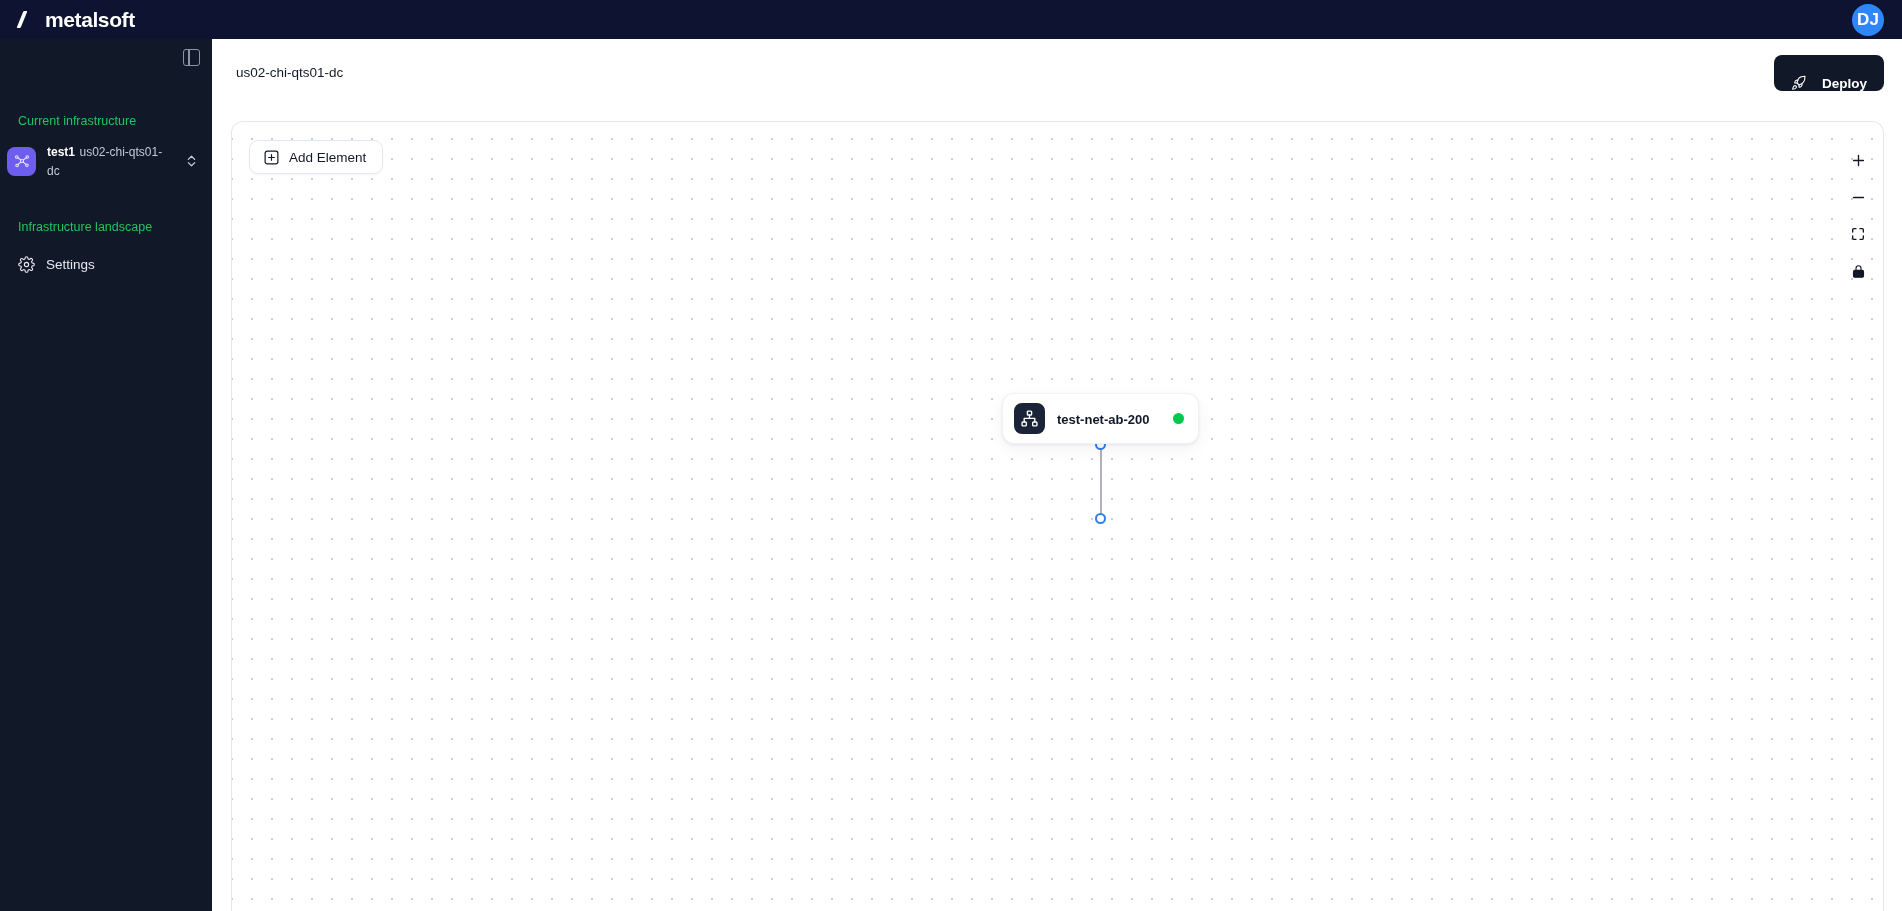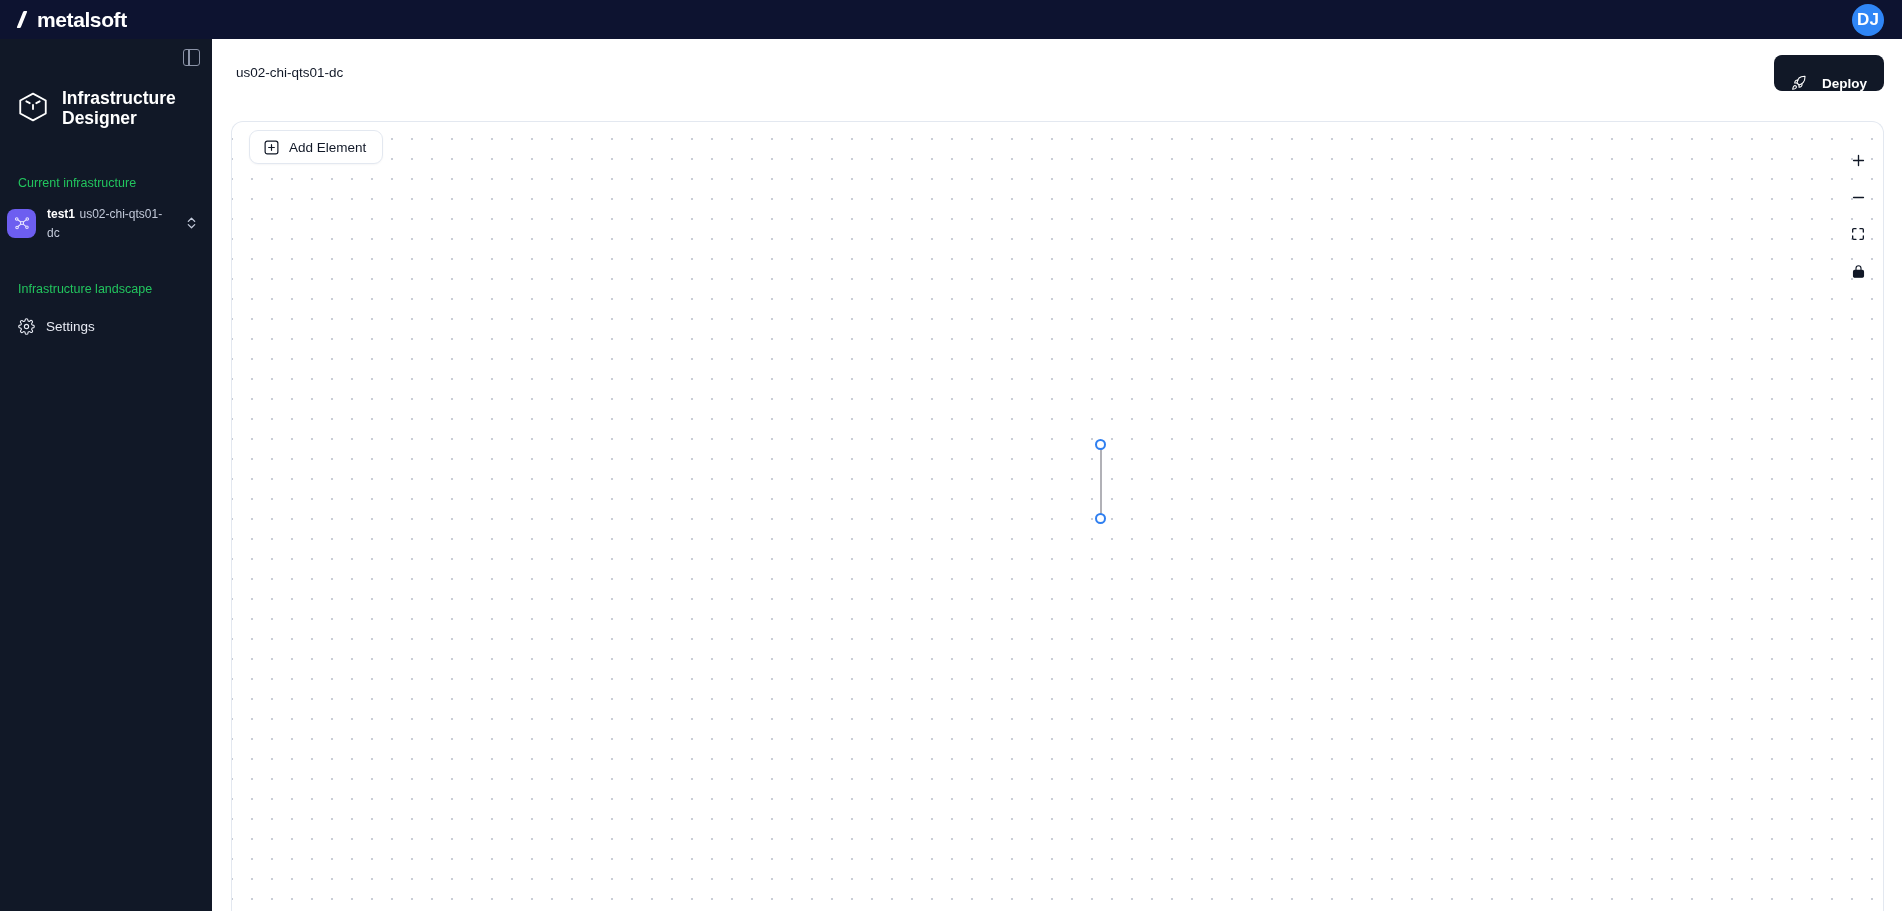--- a/index.html
+++ b/index.html
@@ -47,20 +47,21 @@
     width: 4px; height: 17px;
     background: #ffffff;
     transform: skewX(-22deg);
     border-radius: 1px;
   }
   .brand-name {
     color: #ffffff;
     font-size: 21px;
     font-weight: 700;
     letter-spacing: -0.4px;
+    margin-left: 8px;
   }
   .avatar {
     width: 32px; height: 32px;
     border-radius: 50%;
     background: #2f86f6;
     color: #ffffff;
     font-size: 17px;
     font-weight: 600;
     display: flex;
     align-items: center;
@@ -223,21 +224,21 @@
     border-top-right-radius: 12px;
     border-bottom: none;
     background-color: #ffffff;
     background-image: radial-gradient(#c9cdd6 1.05px, transparent 1.05px);
     background-size: 20px 20px;
     background-position: 10px 7px;
     overflow: hidden;
   }
   .add-element-btn {
     position: absolute;
-    left: 17px; top: 8px;
+    left: 17px; top: 18px;
     display: flex;
     align-items: center;
     gap: 9px;
     background: #ffffff;
     border: 1px solid #e3e8f0;
     border-radius: 9px;
     height: 34px;
     padding: 0 16px 0 13px;
     font-size: 13.5px;
     color: #111827;
@@ -350,31 +351,20 @@
     </div>
     <div class="avatar">DJ</div>
   </div>
 
   <div class="sidebar">
 
     <div class="sidebar-toggle-row">
       <span class="panel-icon"></span>
     </div>
 
-    <div class="designer-head">
-      <span class="cube-icon">
-        <svg width="34" height="34" viewBox="0 0 24 24" fill="none" stroke="#ffffff" stroke-width="1.3" stroke-linecap="round" stroke-linejoin="round">
-          <path d="M12 2.6 21 7.4v9.2L12 21.4 3 16.6V7.4z"></path>
-          <path d="M12 10.6v2.8"></path>
-          <path d="M9.7 9.3 7.3 8"></path>
-          <path d="M14.3 9.3 16.7 8"></path>
-        </svg>
-      </span>
-      <span class="designer-title">Infrastructure Designer</span>
-    </div>
 
     <div class="section-label">Current infrastructure</div>
 
     <div class="infra-row">
       <span class="infra-badge">
         <svg width="18" height="18" viewBox="0 0 24 24" fill="none" stroke="#e9e6ff" stroke-width="1.4" stroke-linecap="round" stroke-linejoin="round">
           <circle cx="12" cy="12" r="2.1"></circle>
           <circle cx="5" cy="6.6" r="1.7"></circle>
           <circle cx="19" cy="6.6" r="1.7"></circle>
           <circle cx="5.4" cy="18" r="1.7"></circle>
@@ -473,17 +463,31 @@
               <path d="M8 11V7.5A4 4 0 0 1 16 7.5V11" fill="none"></path>
             </svg>
           </span>
         </button>
       </div>
 
       <div class="edge-line"></div>
       <div class="handle handle-top"></div>
       <div class="handle handle-bottom"></div>
 
+      <div class="node node-network">
+        <span class="node-icon node-icon-dark">
+          <svg width="19" height="19" viewBox="0 0 24 24" fill="none" stroke="#ffffff" stroke-width="1.7" stroke-linecap="round" stroke-linejoin="round">
+            <rect x="9.3" y="2.6" width="5.4" height="5" rx="1.1"></rect>
+            <rect x="2.6" y="16.4" width="5.4" height="5" rx="1.1"></rect>
+            <rect x="16" y="16.4" width="5.4" height="5" rx="1.1"></rect>
+            <path d="M12 7.6v4.3M5.3 16.4v-4.5h13.4v4.5"></path>
+          </svg>
+        </span>
+        <span class="node-body">
+          <span class="node-title">test-net-ab-200</span>
+        </span>
+        <span class="status-dot"></span>
+      </div>
 
 
     </div>
   </div>
 </div>
 
 </body></html>

